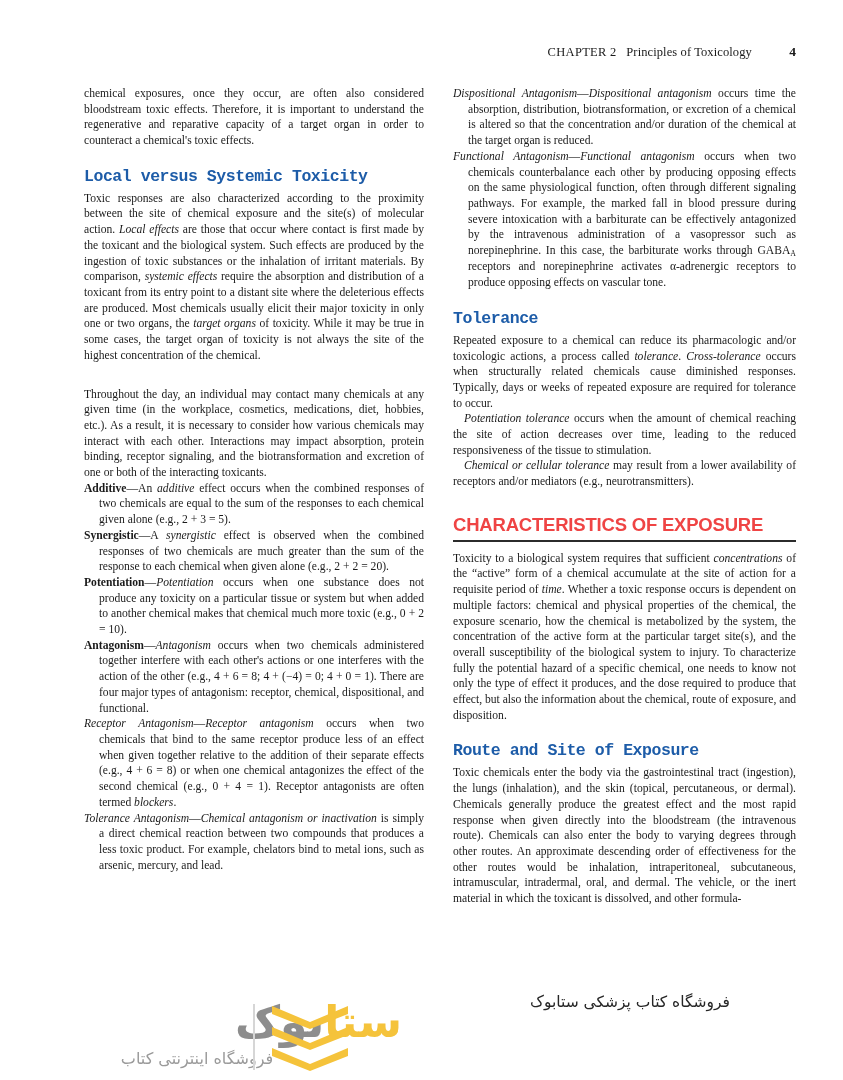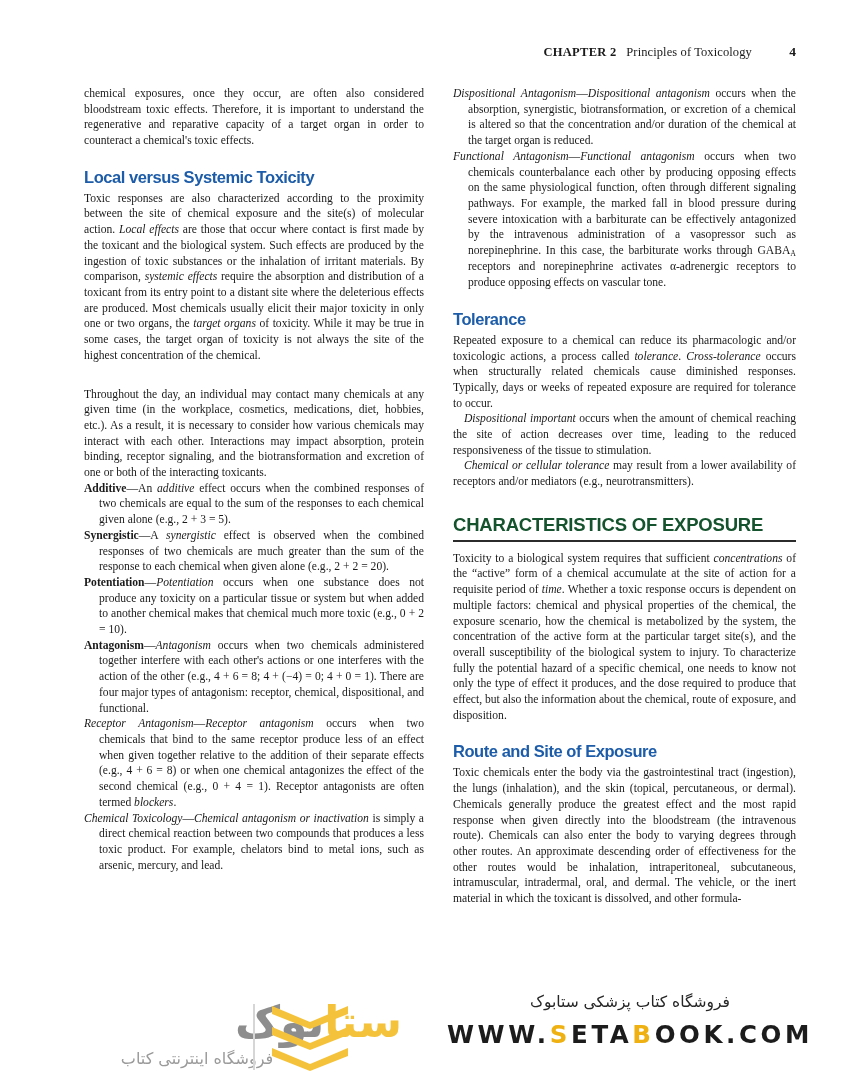--- a/index.html
+++ b/index.html
@@ -27,21 +27,21 @@
     position: absolute;
     left: 84px;
     top: 44px;
     width: 712px;
     text-align: right;
     font-size: 12.5px;
     letter-spacing: 0.1px;
     white-space: nowrap;
   }
   .runhead .chap {
-    font-weight: bold;
+    font-weight: normal;
     letter-spacing: 0.3px;
   }
   .runhead .chtitle {
     font-weight: normal;
   }
   .runhead .pageno {
     font-weight: bold;
     font-size: 13.5px;
     display: inline-block;
     margin-left: 34px;
@@ -73,34 +73,34 @@
     text-indent: -15px;
   }
 
   .i { font-style: italic; }
   .b { font-weight: bold; }
   sub { font-size: 0.68em; vertical-align: -0.22em; }
 
   
   h2.sub {
     margin: 0;
-    font-family: Liberation Sans, sans-serif;
+    font-family: Liberation Mono, monospace;
     font-weight: bold;
     font-size: 16.5px;
     letter-spacing: -0.45px;
     color: #1d5ca8;
     line-height: 1.15;
   }
   h1.major {
     margin: 0;
     font-family: "Liberation Sans", "DejaVu Sans", sans-serif;
     font-weight: bold;
     font-size: 18.5px;
     letter-spacing: -0.2px;
-    color: #14532d;
+    color: #ef4444;
     line-height: 1.15;
   }
   .rule {
     height: 1.6px;
     background: #2b2b2b;
     margin-top: 5px;
     margin-bottom: 9px;
   }
 
   .sp-before-h { height: 19px; }
@@ -220,37 +220,37 @@
     <p class="hang"><span class="b">Additive</span><span>—An </span><span class="i">additive</span><span> effect occurs when the combined responses of two chemicals are equal to the sum of the responses to each chemical given alone (e.g., 2 + 3 = 5).</span></p>
 
     <p class="hang"><span class="b">Synergistic</span><span>—A </span><span class="i">synergistic</span><span> effect is observed when the combined responses of two chemicals are much greater than the sum of the response to each chemical when given alone (e.g., 2 + 2 = 20).</span></p>
 
     <p class="hang"><span class="b">Potentiation</span><span>—</span><span class="i">Potentiation</span><span> occurs when one substance does not produce any toxicity on a particular tissue or system but when added to another chemical makes that chemical much more toxic (e.g., 0 + 2 = 10).</span></p>
 
     <p class="hang"><span class="b">Antagonism</span><span>—</span><span class="i">Antagonism</span><span> occurs when two chemicals administered together interfere with each other's actions or one interferes with the action of the other (e.g., 4 + 6 = 8; 4 + (−4) = 0; 4 + 0 = 1). There are four major types of antagonism: receptor, chemical, dispositional, and functional.</span></p>
 
     <p class="hang"><span class="i">Receptor Antagonism</span><span>—</span><span class="i">Receptor antagonism</span><span> occurs when two chemicals that bind to the same receptor produce less of an effect when given together relative to the addition of their separate effects (e.g., 4 + 6 = 8) or when one chemical antagonizes the effect of the second chemical (e.g., 0 + 4 = 1). Receptor antagonists are often termed </span><span class="i">blockers</span><span>.</span></p>
 
-    <p class="hang"><span class="i">Chemical Toxicology</span><span>—</span><span class="i">Chemical antagonism or inactivation</span><span> is simply a direct chemical reaction between two compounds that produces a less toxic product. For example, chelators bind to metal ions, such as arsenic, mercury, and lead.</span></p>
+    <p class="hang"><span class="i">Tolerance Antagonism</span><span>—</span><span class="i">Chemical antagonism or inactivation</span><span> is simply a direct chemical reaction between two compounds that produces a less toxic product. For example, chelators bind to metal ions, such as arsenic, mercury, and lead.</span></p>
 
   </div>
 
   <div class="col right">
 
-    <p class="hang"><span class="i">Dispositional Antagonism</span><span>—</span><span class="i">Dispositional antagonism</span><span> occurs when the absorption, synergistic, biotransformation, or excretion of a chemical is altered so that the concentration and/or duration of the chemical at the target organ is reduced.</span></p>
+    <p class="hang"><span class="i">Dispositional Antagonism</span><span>—</span><span class="i">Dispositional antagonism</span><span> occurs time the absorption, distribution, biotransformation, or excretion of a chemical is altered so that the concentration and/or duration of the chemical at the target organ is reduced.</span></p>
 
     <p class="hang"><span class="i">Functional Antagonism</span><span>—</span><span class="i">Functional antagonism</span><span> occurs when two chemicals counterbalance each other by producing opposing effects on the same physiological function, often through different signaling pathways. For example, the marked fall in blood pressure during severe intoxication with a barbiturate can be effectively antagonized by the intravenous administration of a vasopressor such as norepinephrine. In this case, the barbiturate works through GABA</span><sub>A</sub><span> receptors and norepinephrine activates α-adrenergic receptors to produce opposing effects on vascular tone.</span></p>
 
     <div class="sp-before-h"></div>
     <h2 class="sub">Tolerance</h2>
     <div class="sp-after-h"></div>
 
     <p><span>Repeated exposure to a chemical can reduce its pharmacologic and/or toxicologic actions, a process called </span><span class="i">tolerance</span><span>. </span><span class="i">Cross-tolerance</span><span> occurs when structurally related chemicals cause diminished responses. Typically, days or weeks of repeated exposure are required for tolerance to occur.</span></p>
 
-    <p class="ind"><span class="i">Dispositional important</span><span> occurs when the amount of chemical reaching the site of action decreases over time, leading to the reduced responsiveness of the tissue to stimulation.</span></p>
+    <p class="ind"><span class="i">Potentiation tolerance</span><span> occurs when the amount of chemical reaching the site of action decreases over time, leading to the reduced responsiveness of the tissue to stimulation.</span></p>
 
     <p class="ind"><span class="i">Chemical or cellular tolerance</span><span> may result from a lower availability of receptors and/or mediators (e.g., neurotransmitters).</span></p>
 
     <div class="sp-major"></div>
     <h1 class="major">CHARACTERISTICS OF EXPOSURE</h1>
     <div class="rule"></div>
 
     <p><span>Toxicity to a biological system requires that sufficient </span><span class="i">concentrations</span><span> of the “active” form of a chemical accumulate at the site of action for a requisite period of </span><span class="i">time</span><span>. Whether a toxic response occurs is dependent on multiple factors: chemical and physical properties of the chemical, the exposure scenario, how the chemical is metabolized by the system, the concentration of the active form at the particular target site(s), and the overall susceptibility of the biological system to injury. To characterize fully the potential hazard of a specific chemical, one needs to know not only the type of effect it produces, and the dose required to produce that effect, but also the information about the chemical, route of exposure, and disposition.</span></p>
 
     <div class="sp-before-h"></div>
@@ -283,16 +283,15 @@
     </div>
     <div class="chev" style="top:42px;">
       <svg width="76" height="23" viewBox="0 0 76 23">
         <path d="M0 0 L38 16 L76 0 L76 8 L38 23 L0 8 Z" fill="#f5c33b"></path>
       </svg>
     </div>
   </div>
 
   <div class="brand-right">
     <div class="fa-line">فروشگاه کتاب پزشکی ستابوک</div>
-    <div class="url-line"><span>WWW.</span><span class="gold">S</span><span>ETA</span><span class="gold">B</span><span>OOK.COM</span></div>
   </div>
 
 </div>
 
 </body></html>

